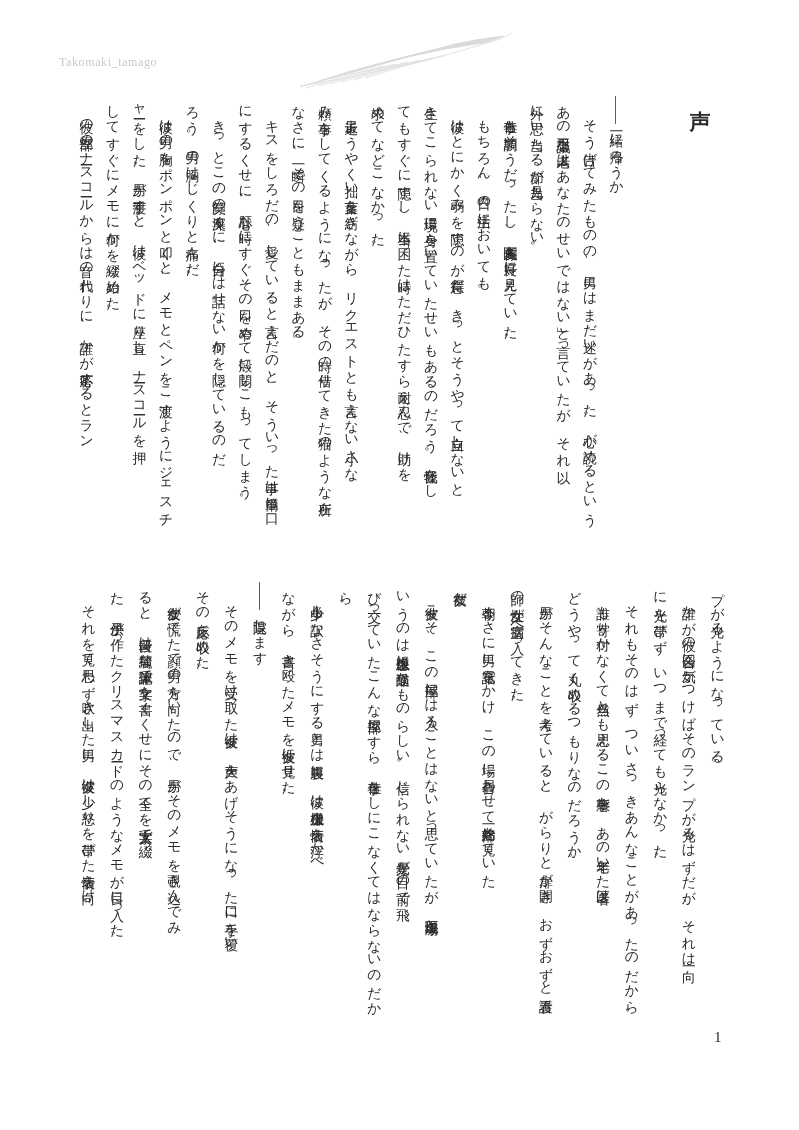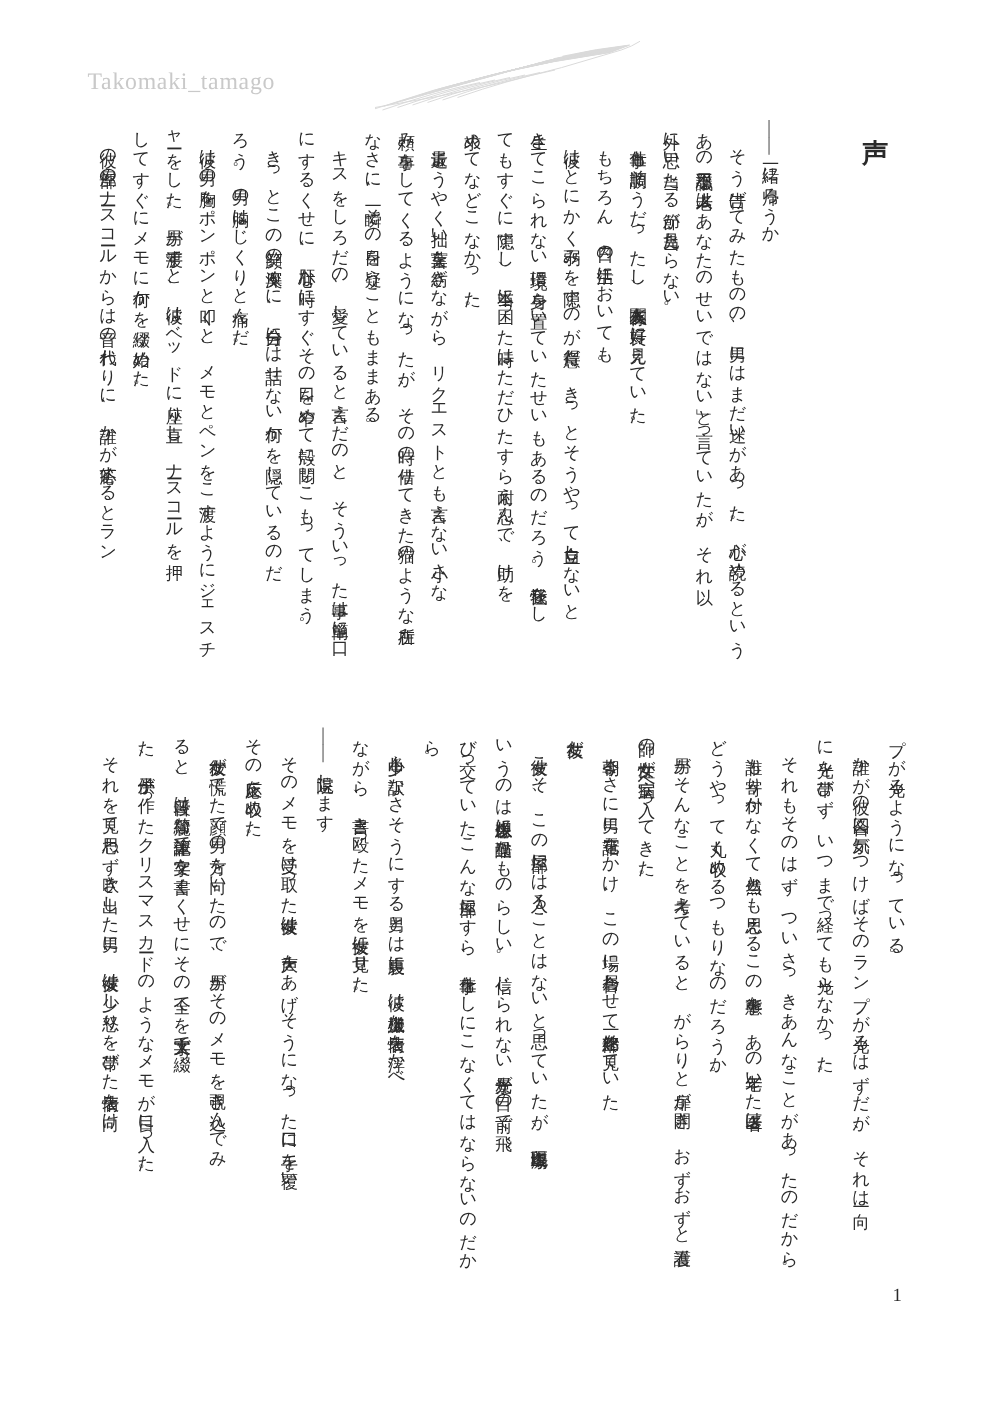--- a/index.html
+++ b/index.html
@@ -3,22 +3,22 @@
 <meta charset="utf-8">
 <style>
   html,body{margin:0;padding:0;}
   body{
     width:799px;height:1130px;position:relative;overflow:hidden;
     background:#ffffff;
     font-family:"Liberation Serif","DejaVu Serif",serif;
     color:var(--ink,#2a2a2a);
   }
   .watermark{
-    position:absolute;left:70px;top:55px;
-    font-size:19px;letter-spacing:.6px;
+    position:absolute;left:59px;top:55px;
+    font-size:12px;letter-spacing:.6px;
     color:var(--watermark,#c9c9c9);
   }
   .feather{
     position:absolute;left:292px;top:14px;width:228px;height:78px;
   }
   .page-title{
     position:absolute;top:94px;right:85px;
     writing-mode:vertical-rl;text-orientation:mixed;
     font-size:21px;font-weight:bold;letter-spacing:2px;
     color:var(--ink,#2a2a2a);

